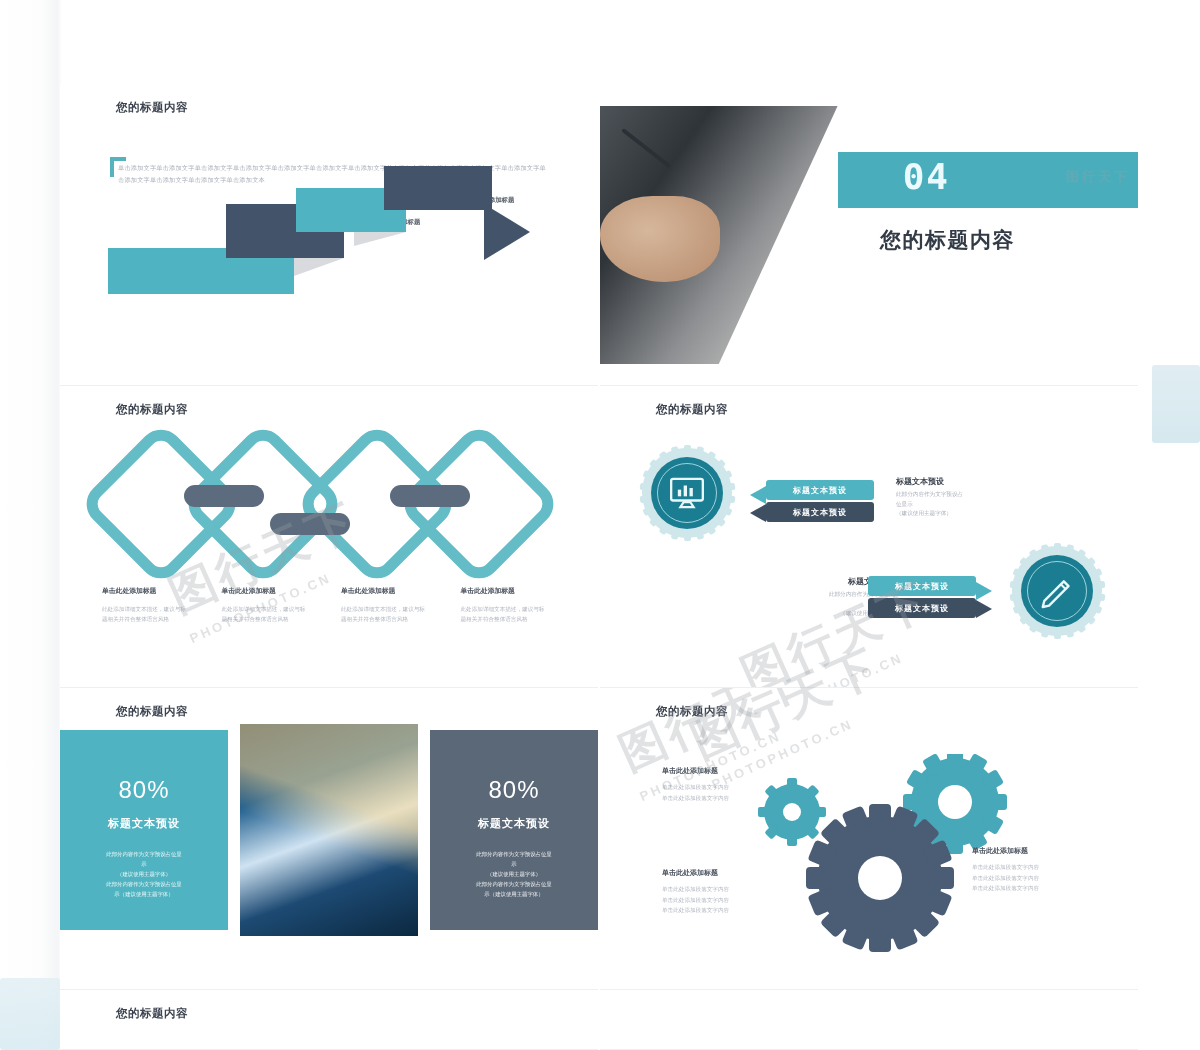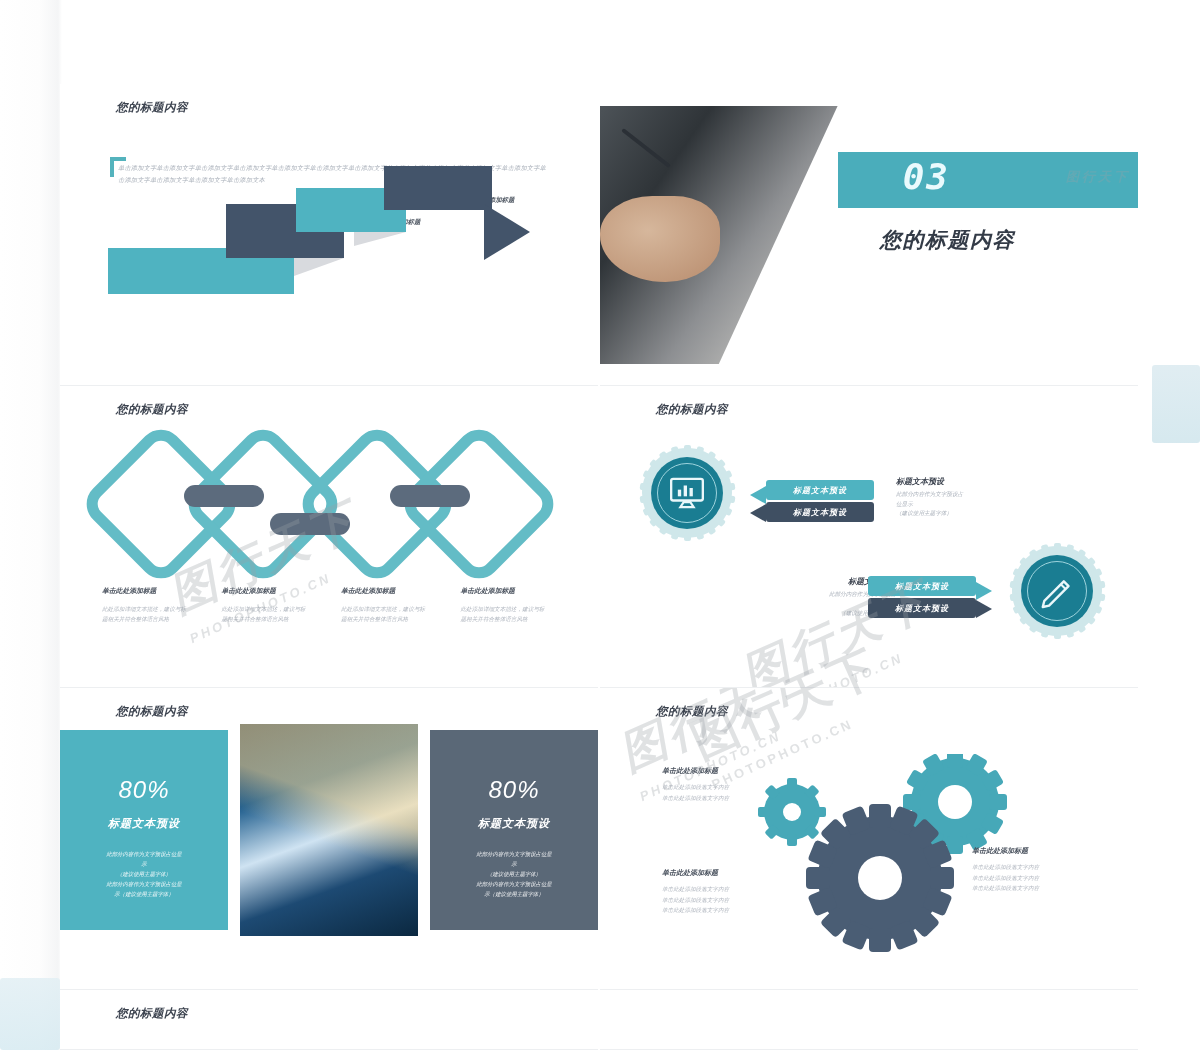--- a/index.html
+++ b/index.html
@@ -14,21 +14,21 @@
   
   .page-bg{position:absolute;inset:0;background:
      linear-gradient(to right,#ffffff 0px,#fdfdfd 40px,#f4f5f6 58px,#ffffff 62px);
   }
   .gutter-accent{position:absolute;background:#dcebf0;border-radius:3px;opacity:.85;}
   .gutter-accent.right{right:0;top:365px;width:48px;height:78px;
      background:linear-gradient(to bottom,#dbeaf0,#cfe5ec);}
   .gutter-accent.left{left:0;bottom:0;width:60px;height:72px;
      background:linear-gradient(to bottom,#e2eff4,#d6eaf1);}
 
-  .deck{position:absolute;left:60px;top:0;width:1080px;height:844px;font-style:italic;}
+  .deck{position:absolute;left:60px;top:0;width:1080px;height:844px;}
 
   .row{position:relative;height:302px;width:1080px;}
   .slide{position:absolute;top:0;width:538px;height:302px;background:#fff;
      border-bottom:1px solid #eceef0;overflow:hidden;}
   .slide.l{left:0;}
   .slide.r{left:540px;}
   .slide:after{content:"";position:absolute;left:0;right:0;bottom:0;height:1px;background:#edeff1;}
 
   .slide-title{position:absolute;left:56px;top:16px;font-size:11.5px;font-weight:bold;
      color:#3d4450;letter-spacing:.5px;}
@@ -151,21 +151,21 @@
         </div>
       </div>
     </div>
 
     <div class="slide r">
       <div class="cover-photo">
         <div class="pen"></div>
         <div class="hand"></div>
       </div>
       <div class="cover-band"></div>
-      <div class="cover-num">03</div>
+      <div class="cover-num">04</div>
       <div class="cover-head">您的标题内容</div>
       <div class="wm" style="right:8px;top:84px;">
         <div class="small">图行天下</div>
       </div>
     </div>
   </div>
 
   <div class="row">
     <div class="slide l">
       <div class="slide-title">您的标题内容</div>

